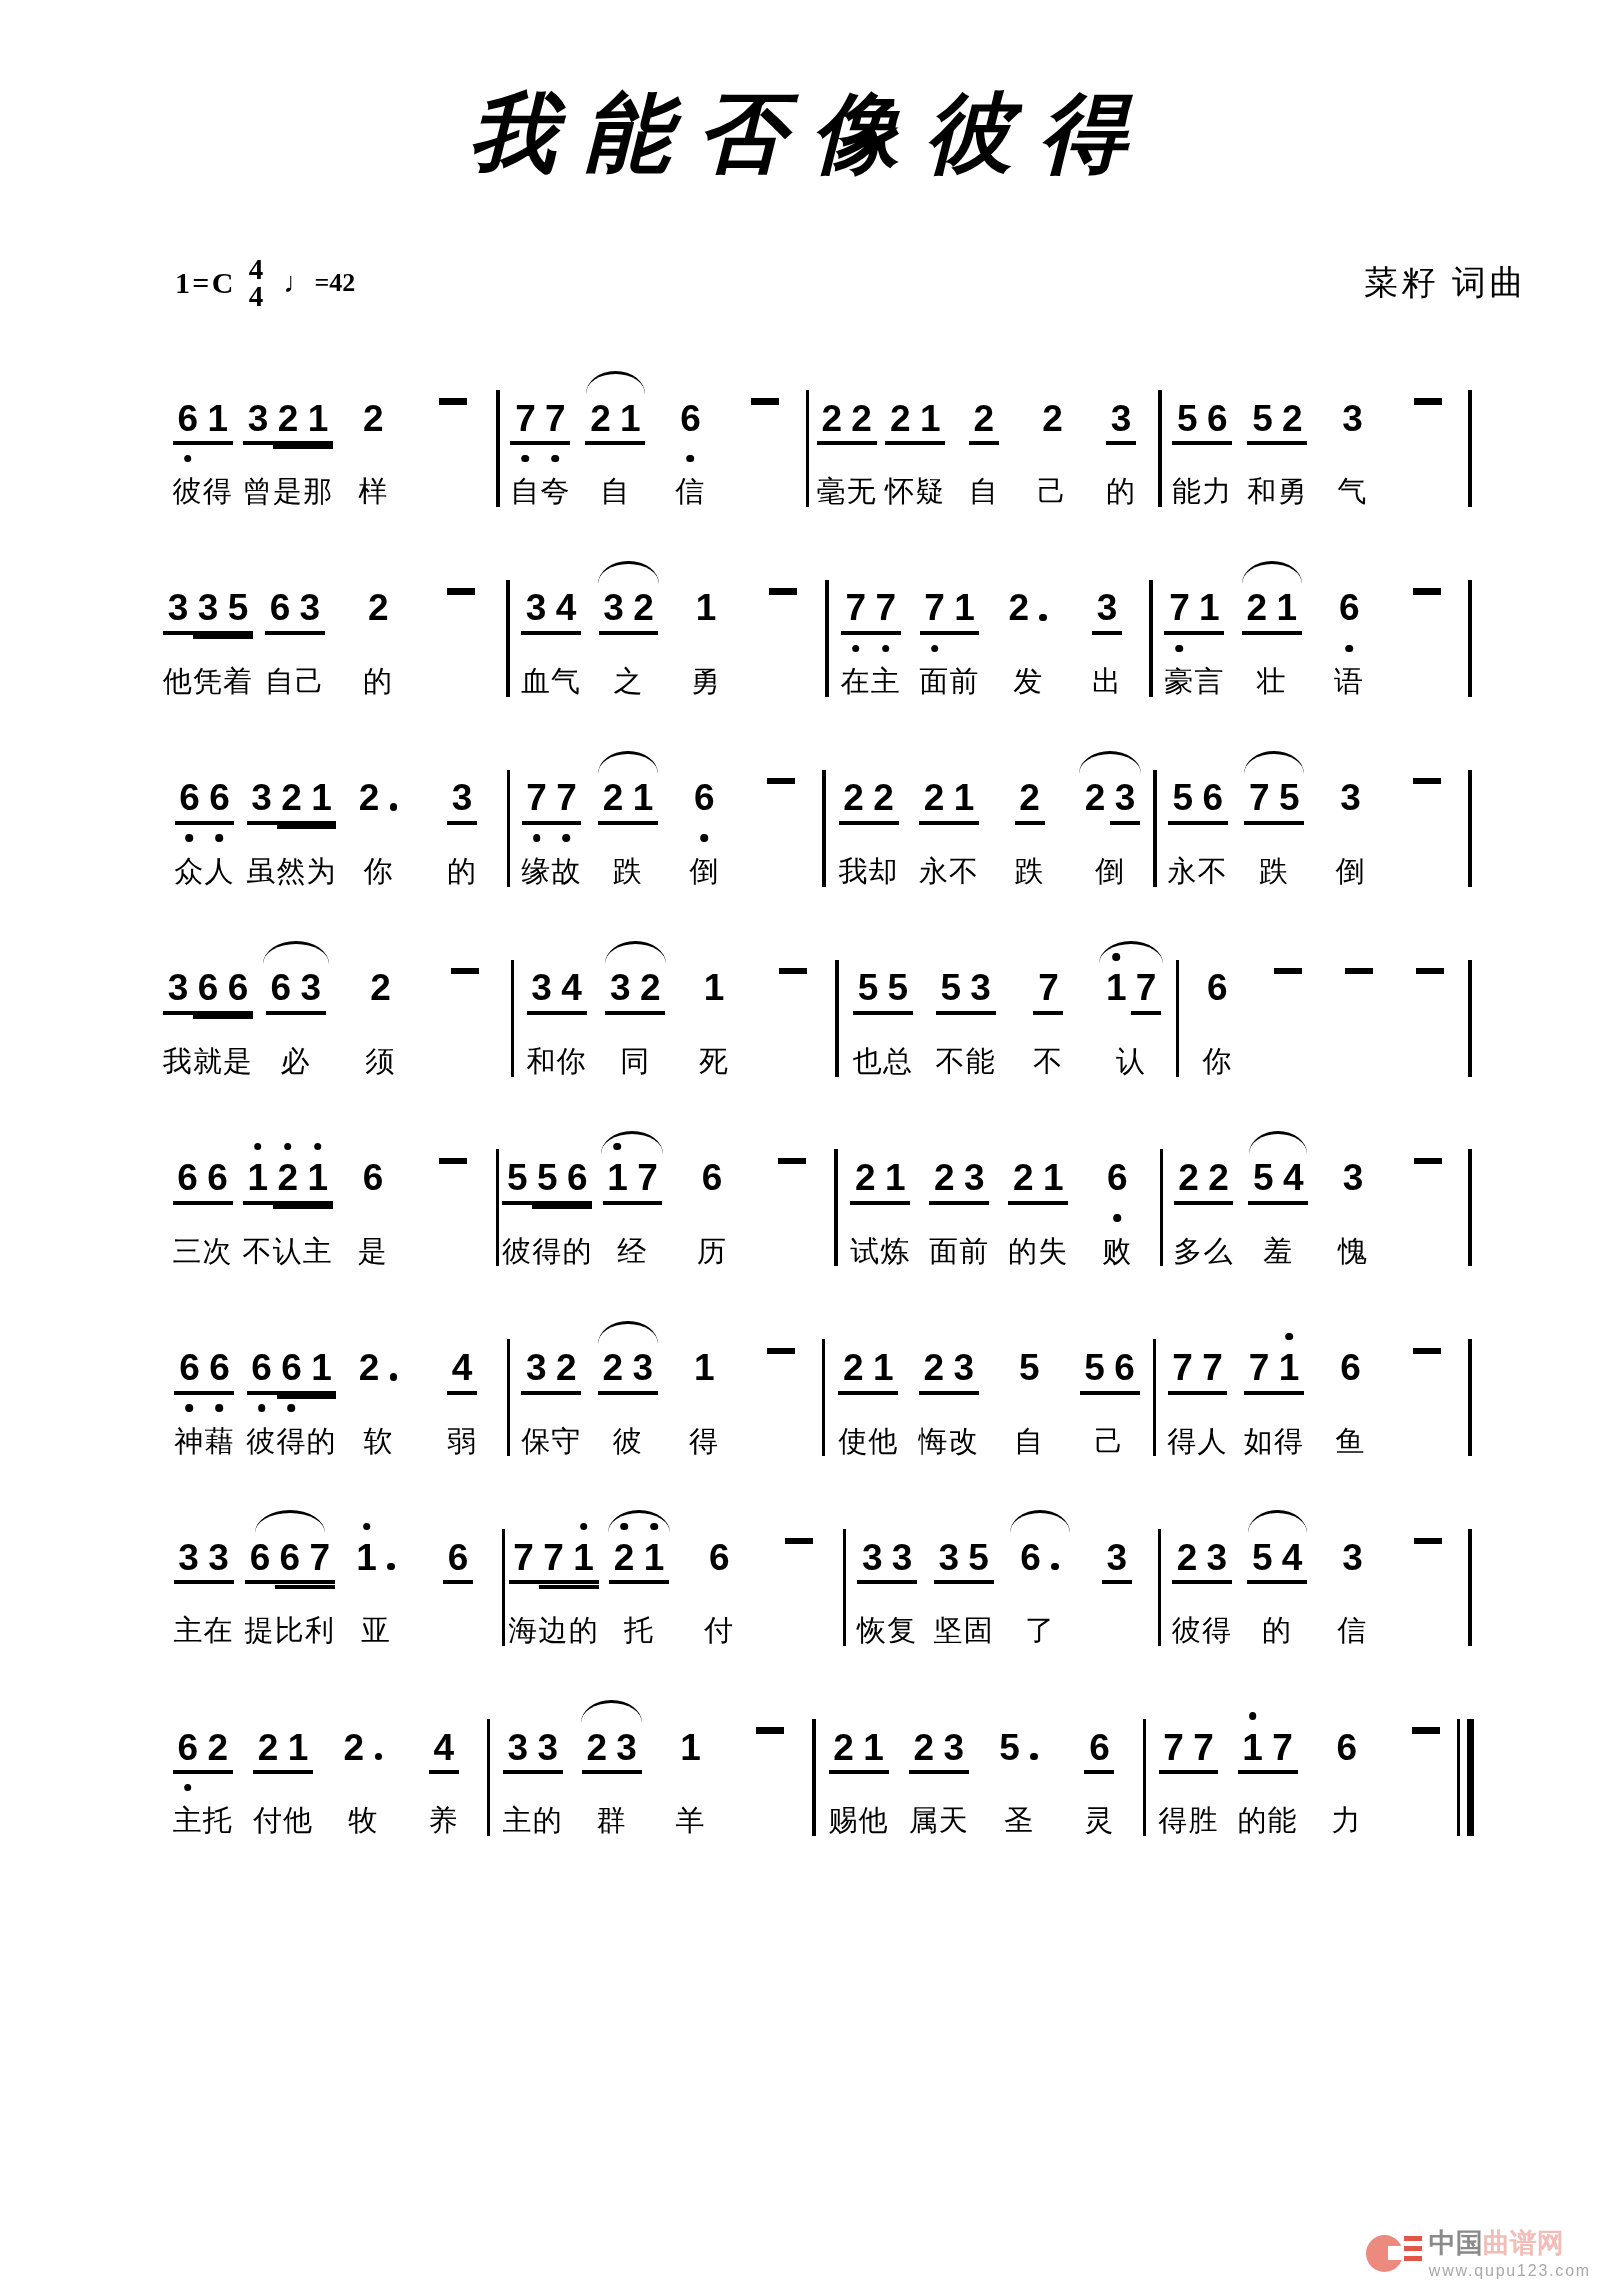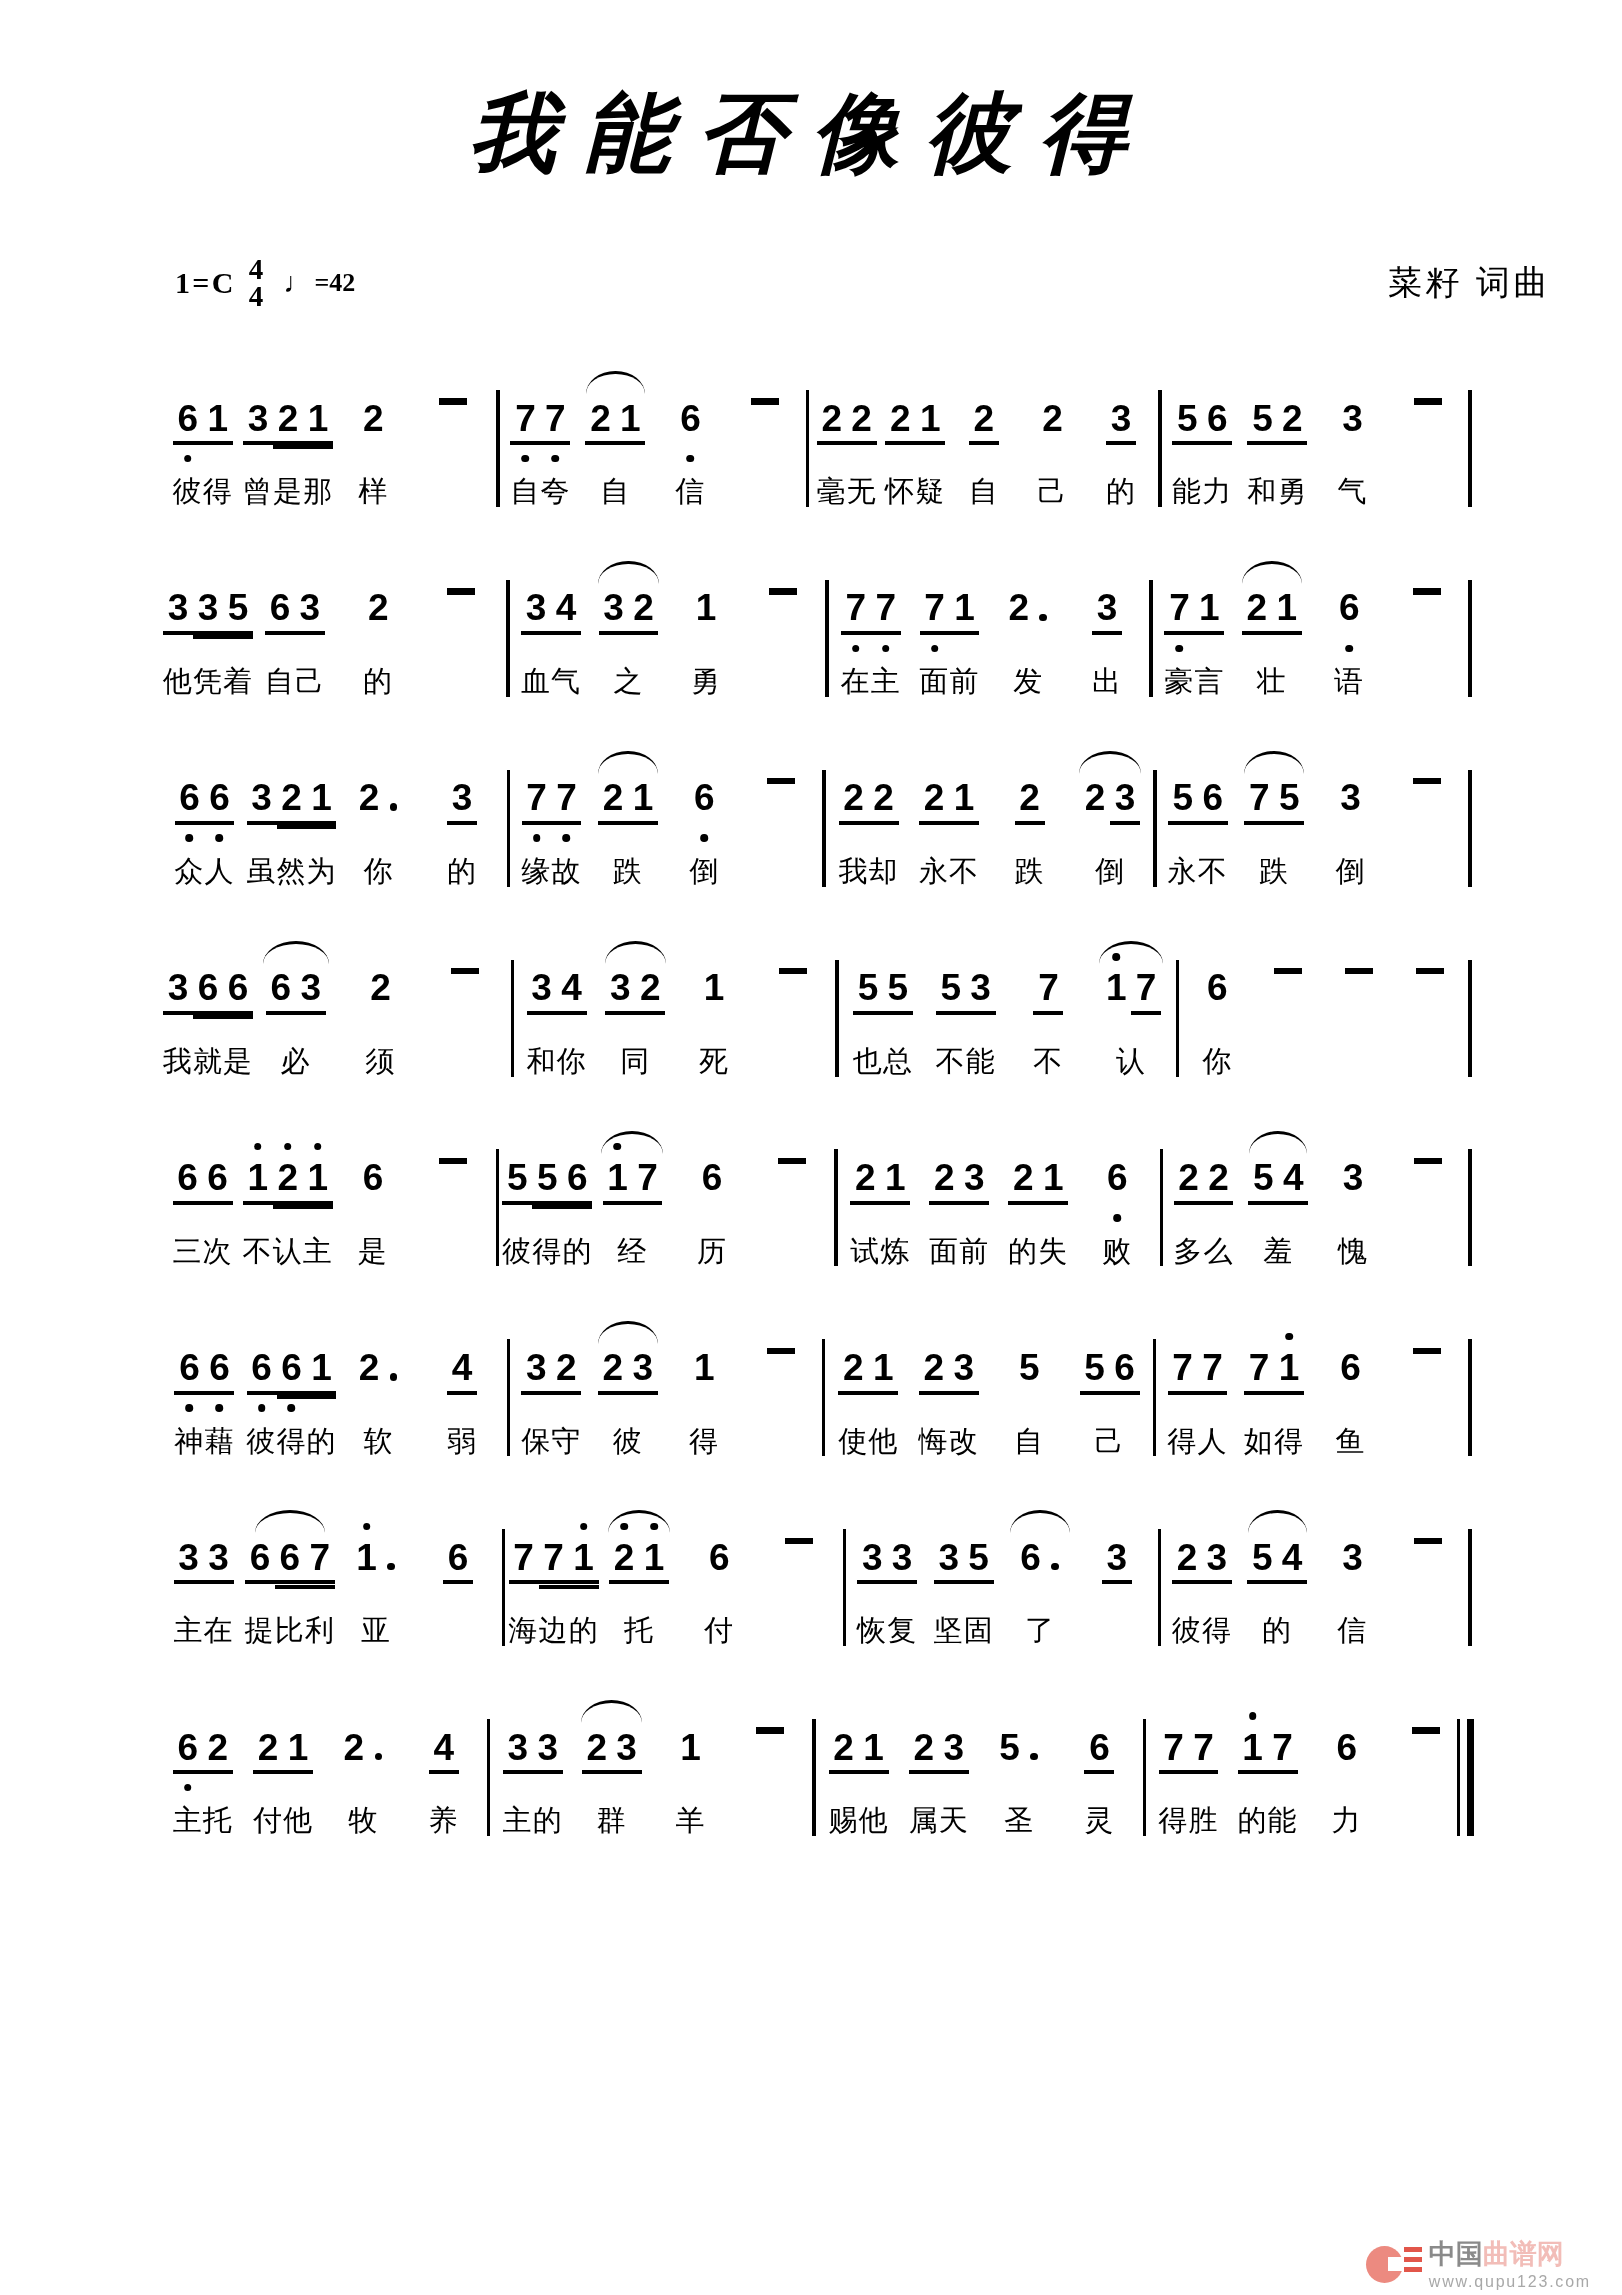--- a/index.html
+++ b/index.html
@@ -17,21 +17,21 @@
     font-size:87px;
     font-weight:bold;
     letter-spacing:27px;
     white-space:nowrap;
     font-style:italic;
   }
   .meta-row{
     display:flex;
     justify-content:space-between;
     align-items:center;
-    padding:0 72px 0 175px;
+    padding:0 96px 0 175px;
     margin-top:63px;
   }
   .meta-left{display:flex;align-items:center;font-size:30px;font-weight:bold;}
   .key-sig{letter-spacing:2.3px;}
   .timesig{
     display:inline-flex;flex-direction:column;align-items:center;
     line-height:0.92;font-size:29px;font-weight:bold;margin:0 20px 0 13px;
   }
   .tempo{font-size:26px;font-weight:bold;display:flex;align-items:center;}
   .tempo .glyph{font-size:29px;margin-right:2.3px;}
@@ -75,21 +75,21 @@
   .dota{position:absolute;left:50%;transform:translateX(-50%);top:-15px;width:7.6px;height:7.6px;background:#000;border-radius:50%;}
   .dashnote{width:28px;height:6.4px;background:#000;margin:0 8.2px 15px;align-self:flex-end;}
   .augdot{width:7.6px;height:7.6px;border-radius:50%;background:#000;margin:0 5.8px 14px;align-self:flex-end;}
   .lyric{
     margin-top:27px;font-size:29px;min-height:37px;white-space:nowrap;
     font-family:"Liberation Sans","DejaVu Sans",sans-serif;
     letter-spacing:1.2px;
   }
   
   .watermark{
-    position:absolute;right:32px;bottom:4px;
+    position:absolute;right:32px;bottom:15px;
     display:flex;align-items:center;gap:7px;
     font-family:"Liberation Sans","DejaVu Sans",sans-serif;
   }
   .wm-logo{position:relative;width:56px;height:49px;flex:none;}
   .wm-c{
     position:absolute;left:0;top:4.7px;width:37px;height:37px;border-radius:50%;
     background:#ec8densed;background:#ec8a80;
   }
   .wm-c::after{content:"";position:absolute;right:-5.8px;top:11.7px;width:21px;height:14px;background:#fff;}
   .wm-bars{position:absolute;right:0;top:5.8px;display:flex;flex-direction:column;gap:4.7px;}

